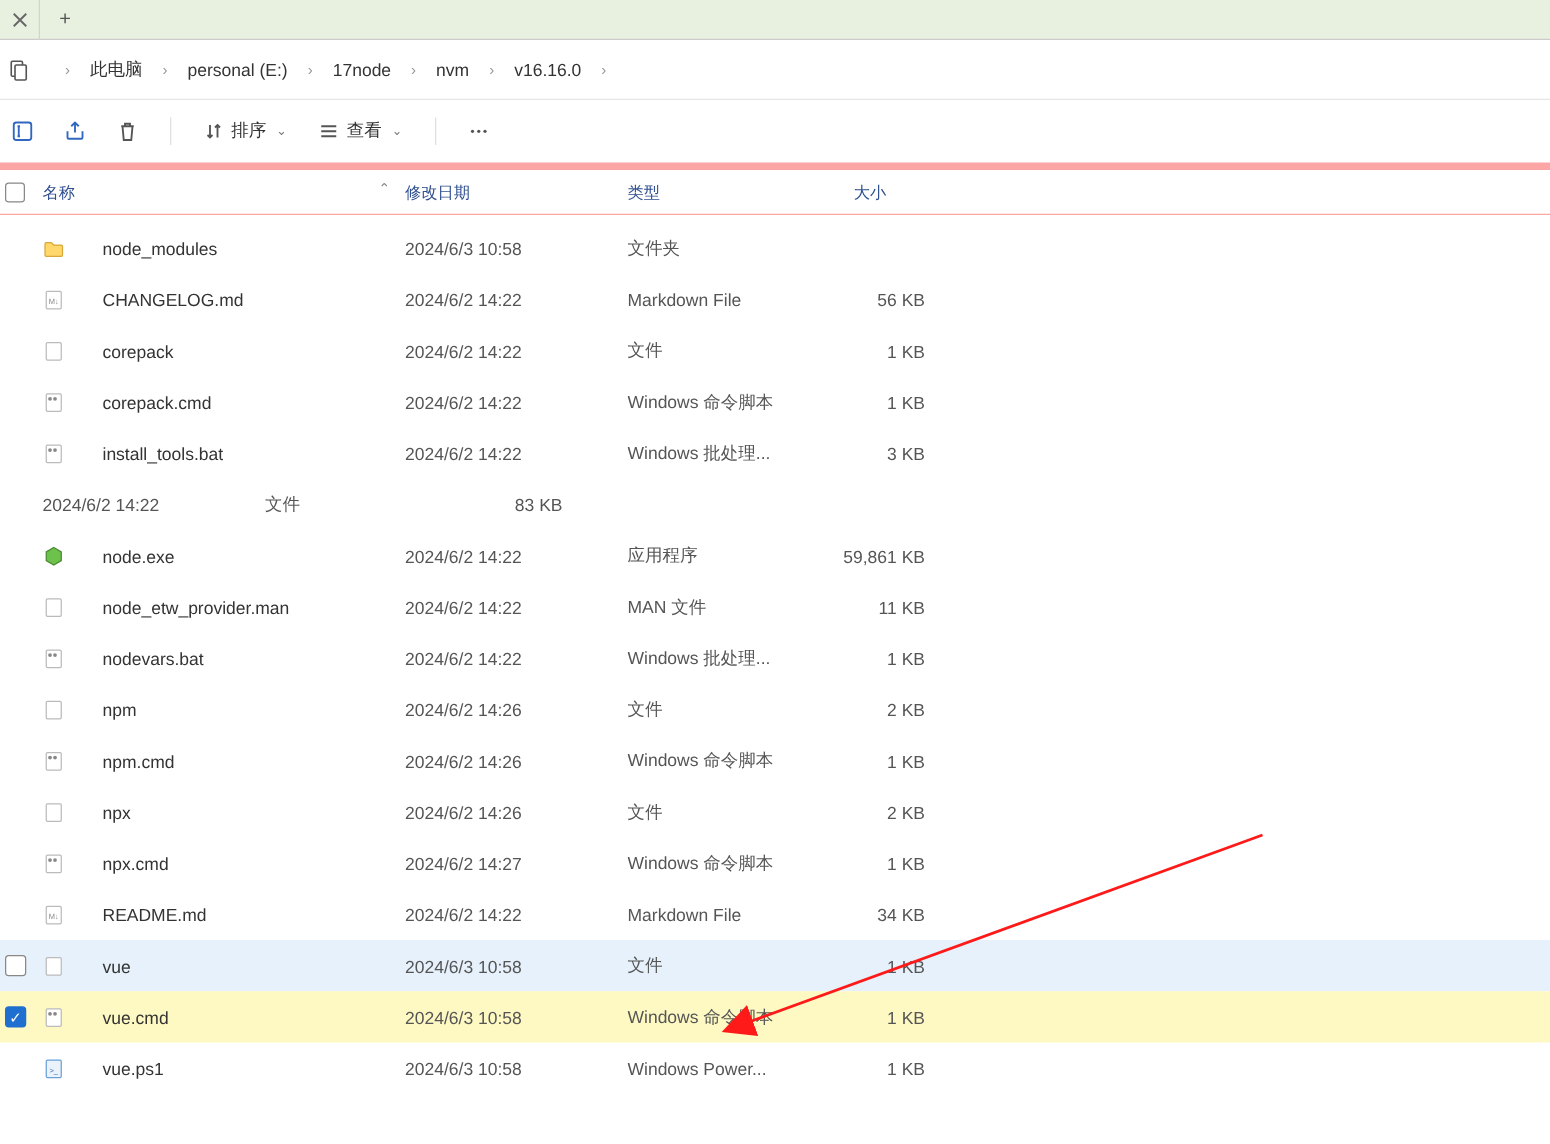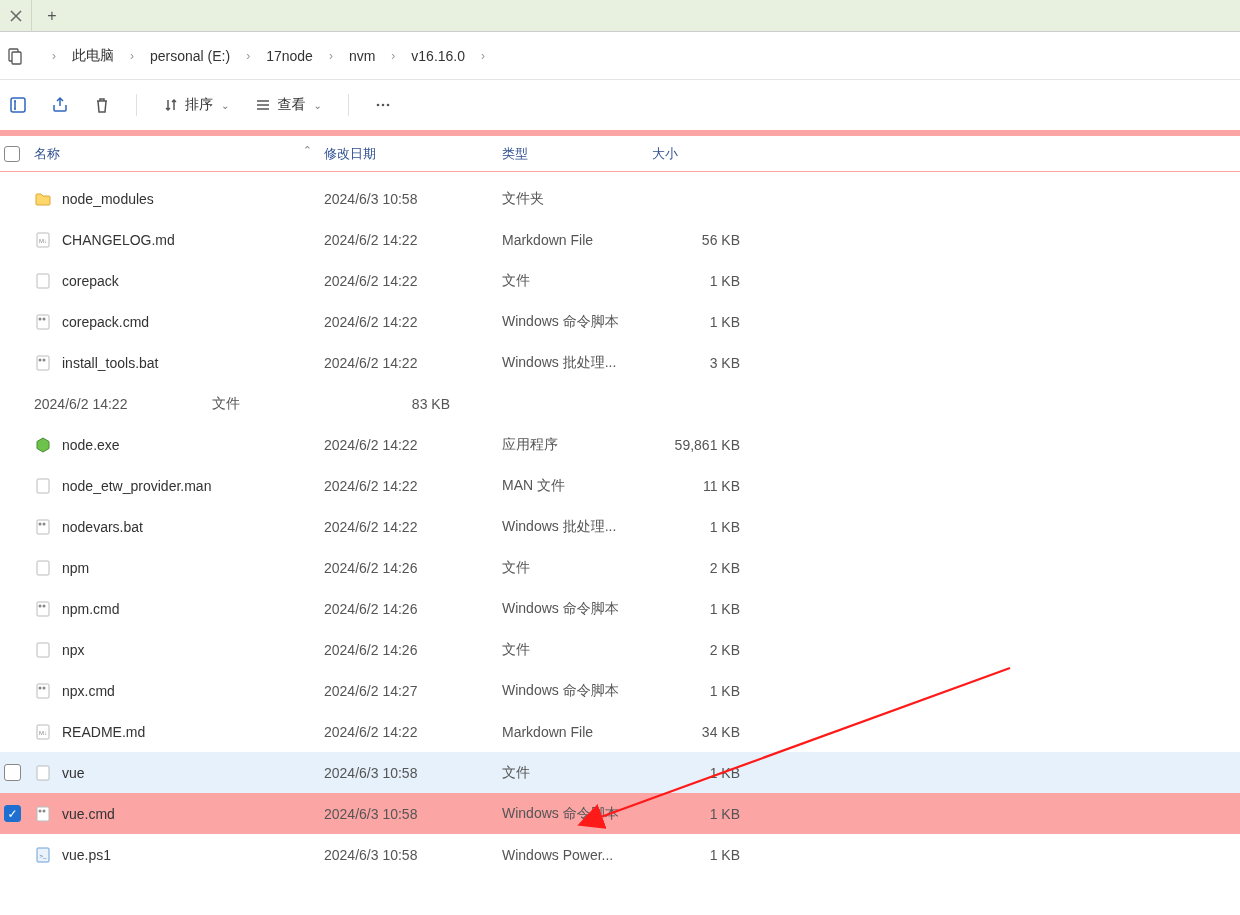--- a/index.html
+++ b/index.html
@@ -135,21 +135,21 @@
   display: flex;
   align-items: center;
   border-bottom: 1px solid #fca5a5;
   padding-left: 34px;
   font-size: 13px;
   color: #305090;
 }
 .col-name { width: 290px; position: relative; display:flex; align-items:center; }
 .col-date { width: 178px; }
 .col-type { width: 150px; }
-.col-size { width: 88px; text-align: left; }
+.col-size { width: 88px; text-align: center; }
 .sort-ind {
   position:absolute;
   right: 12px;
   bottom: 6px;
   color:#888;
   font-size: 11px;
 }
 .header-check {
   width: 16px; height:16px;
   border: 1.5px solid #888;
@@ -168,23 +168,23 @@
   padding-left: 34px;
   font-size: 14px;
   color: #444;
 }
 .row .cell-check { width: 30px; margin-left: -30px; display:flex; align-items:center;}
 .row .cell-name { width: 290px; display:flex; align-items:center; gap: 10px;}
 .row .cell-date { width: 178px; color:#555;}
 .row .cell-type { width: 150px; color:#555; white-space:nowrap; overflow:hidden; text-overflow:ellipsis;}
 .row .cell-size { width: 88px; text-align:right; color:#555;}
 .row.hover { background: #e6f1fb; }
-.row.selected { background: #fca5a5; }
+.row.selected { background: #fef9c3; }
 .file-icon { width: 18px; height: 18px; flex:0 0 18px; display:flex; align-items:center; justify-content:center;}
-.file-label { color:#333; }
+.file-label { color:#333;margin-left:20px; }
 .checkbox {
   width: 17px; height: 17px; border: 1.5px solid #888; border-radius:3px; background:#fff;
   display:flex; align-items:center; justify-content:center;
 }
 .checkbox.checked { background:#1f6fd0; border-color:#1f6fd0; }
 .checkbox.checked::after { content:"✓"; color:#fff; font-size:12px; line-height:1; }
 
 .arrow-svg {
   position:absolute;
   left: 0; top: 0;

